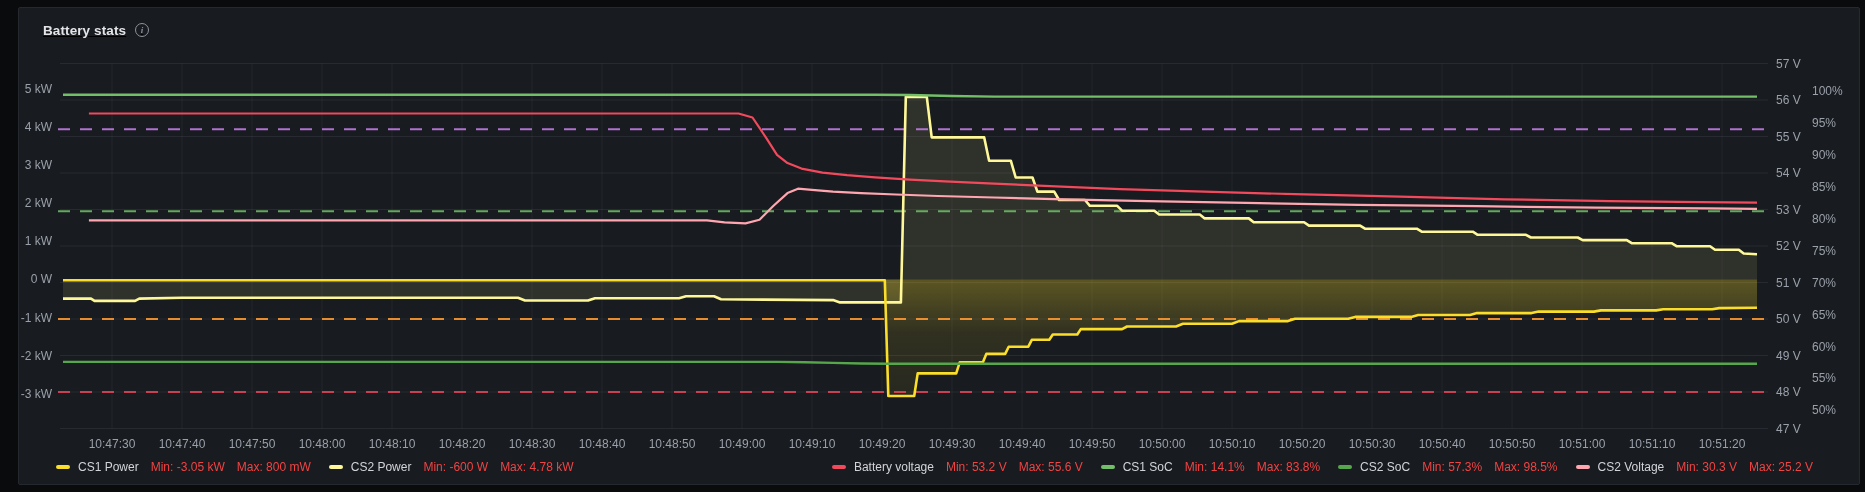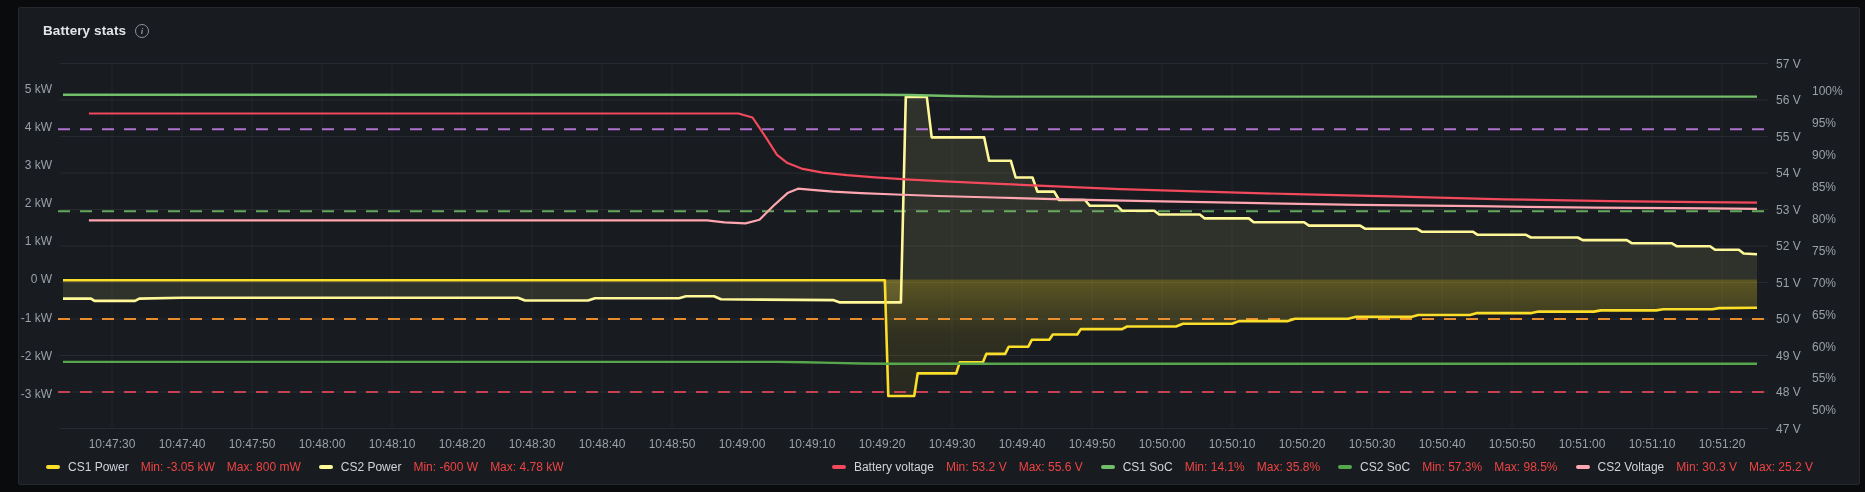--- a/index.html
+++ b/index.html
@@ -1,28 +1,28 @@
 <!DOCTYPE html>
 <html><head>
 <meta charset="utf-8">
 <style>
   html,body{margin:0;padding:0;background:#0a0b0d;}
   #stage{position:relative;width:1865px;height:492px;background:#0a0b0d;overflow:hidden;
          font-family:"Liberation Sans",sans-serif;}
   #panel{position:absolute;left:18px;top:7px;width:1842px;height:478px;background:#181b1f;
          border:1px solid #25282e;border-radius:2px;box-sizing:border-box;}
-  #panel-header{position:absolute;left:24px;top:15px;display:flex;align-items:center;gap:9px;z-index:3;}
+  #panel-header{position:absolute;left:24px;top:15px;display:flex;align-items:flex-start;gap:9px;z-index:3;text-decoration:underline;}
   #panel-title{color:#e4e5e8;font-size:13.5px;font-weight:700;letter-spacing:.1px;}
   #info-icon{width:14px;height:14px;border:1.4px solid #8e939d;border-radius:50%;color:#8e939d;
              display:flex;align-items:center;justify-content:center;font-size:9px;font-weight:700;
              font-family:"Liberation Serif",serif;font-style:italic;box-sizing:border-box;}
   #chart-svg{position:absolute;left:0;top:0;z-index:1;}
   .ticktext{fill:#9aa0aa;font-size:12px;font-family:"Liberation Sans",sans-serif;}
   #legend{position:absolute;left:0;bottom:10px;width:100%;display:flex;justify-content:space-between;
-          align-items:center;padding:0 46px 0 27px;box-sizing:border-box;z-index:3;}
+          align-items:center;padding:0 46px 0 37px;box-sizing:border-box;z-index:3;}
   .lgroup{display:flex;align-items:center;gap:18px;white-space:nowrap;}
   .litem{display:flex;align-items:center;gap:8px;cursor:pointer;}
   .swatch{display:inline-block;width:14px;height:4px;border-radius:2px;}
   .lname{color:#d2d4da;font-size:12px;}
   .lstat{color:#ef4444;font-size:12px;margin-left:4px;}
 </style>
 </head>
 <body>
 
 <div id="stage">
@@ -50,21 +50,21 @@
           <div class="litem">
             <span class="swatch" style="background: rgb(242, 73, 92);"></span>
             <span class="lname">Battery voltage</span>
             <span class="lstat">Min: 53.2 V</span>
             <span class="lstat">Max: 55.6 V</span>
           </div>
           <div class="litem">
             <span class="swatch" style="background: rgb(115, 191, 105);"></span>
             <span class="lname">CS1 SoC</span>
             <span class="lstat">Min: 14.1%</span>
-            <span class="lstat">Max: 35.8%</span>
+            <span class="lstat">Max: 83.8%</span>
           </div>
           <div class="litem">
             <span class="swatch" style="background: rgb(86, 166, 75);"></span>
             <span class="lname">CS2 SoC</span>
             <span class="lstat">Min: 57.3%</span>
             <span class="lstat">Max: 98.5%</span>
           </div>
           <div class="litem">
             <span class="swatch" style="background: rgb(255, 166, 176);"></span>
             <span class="lname">CS2 Voltage</span>

